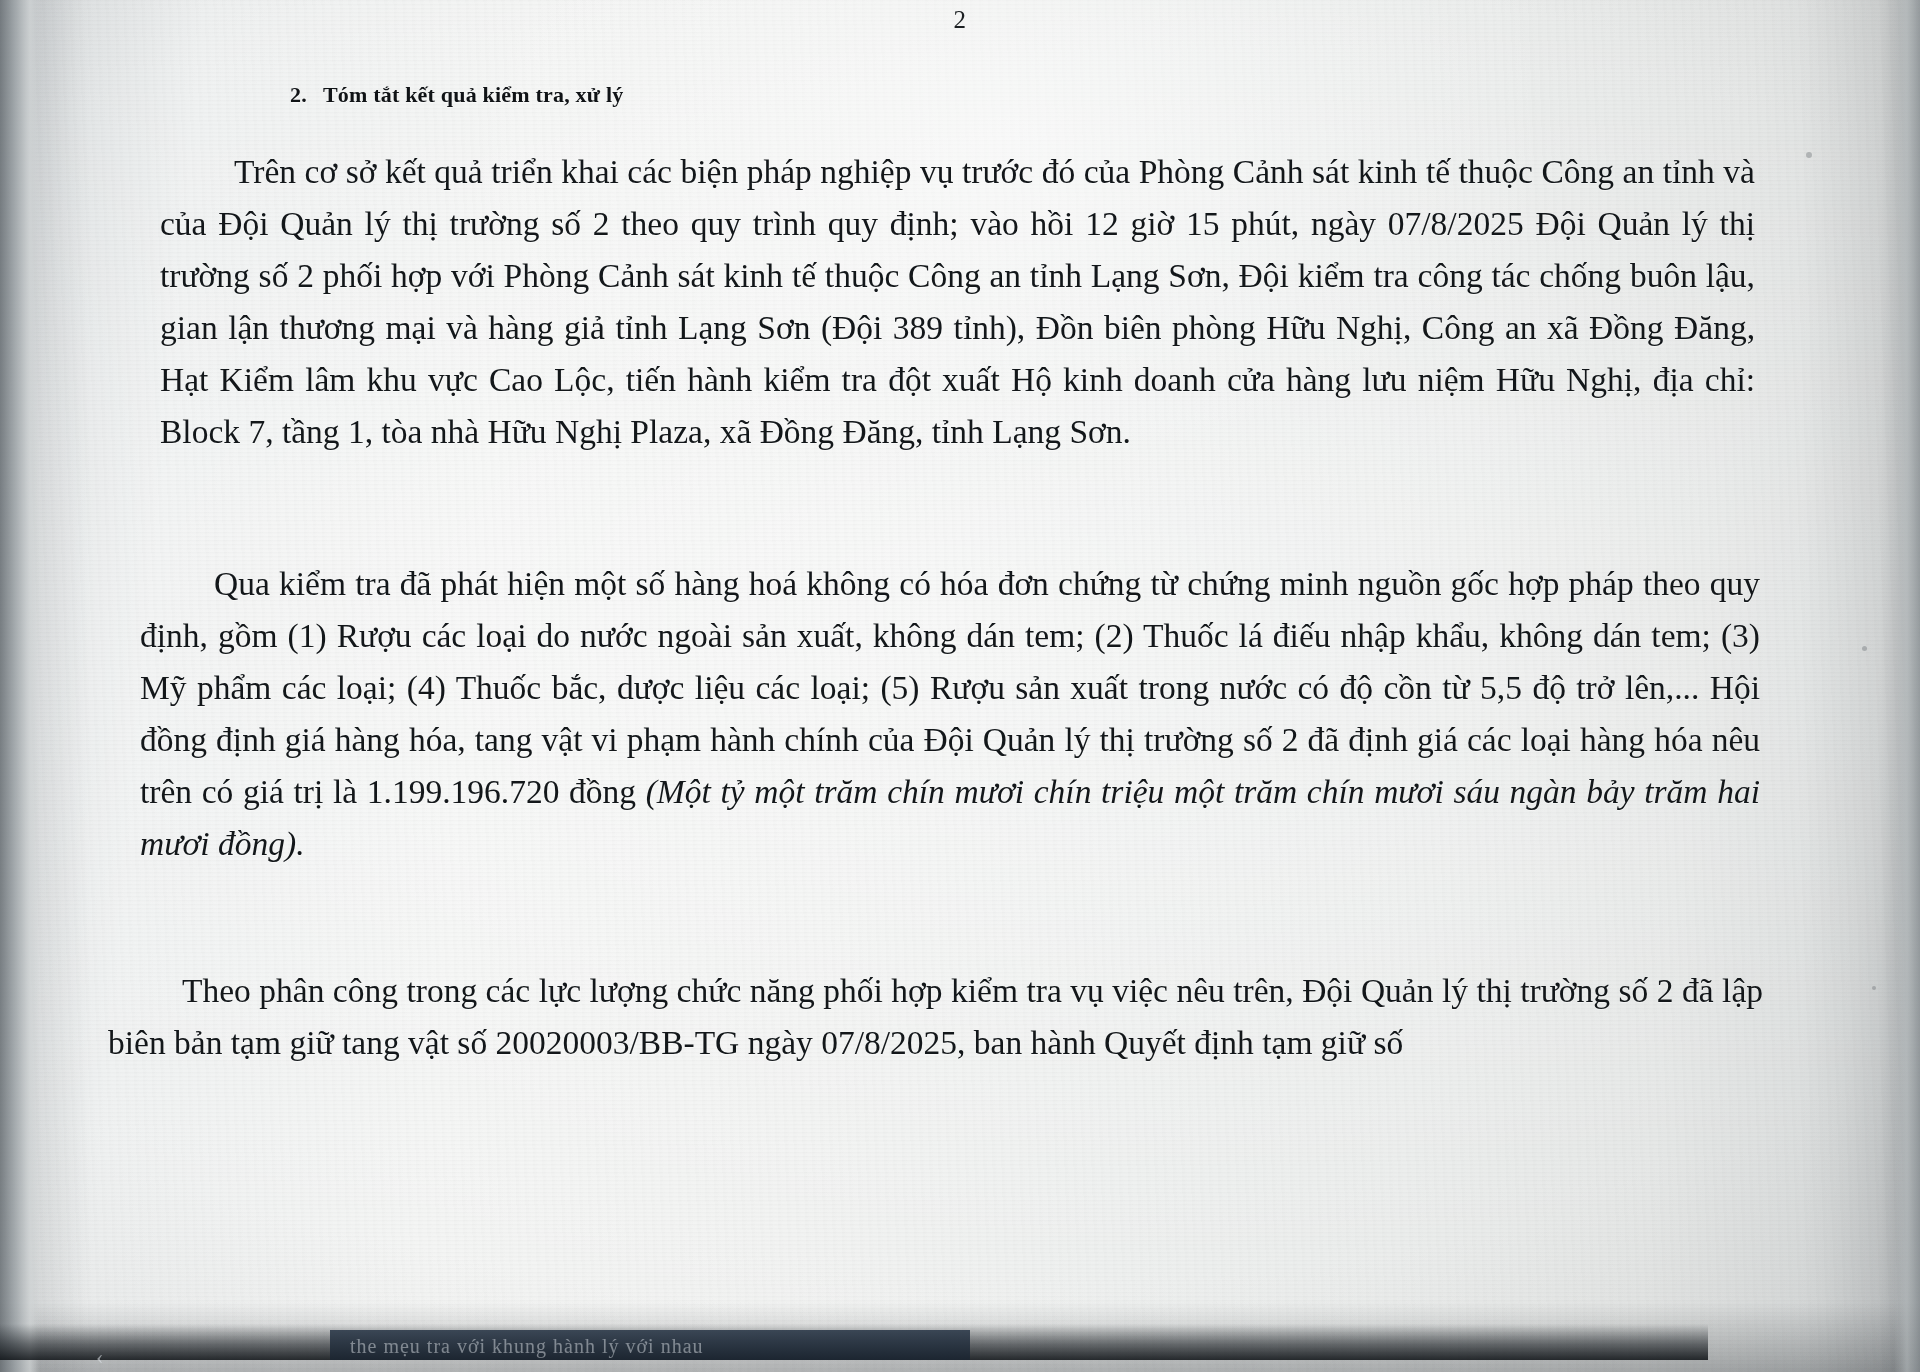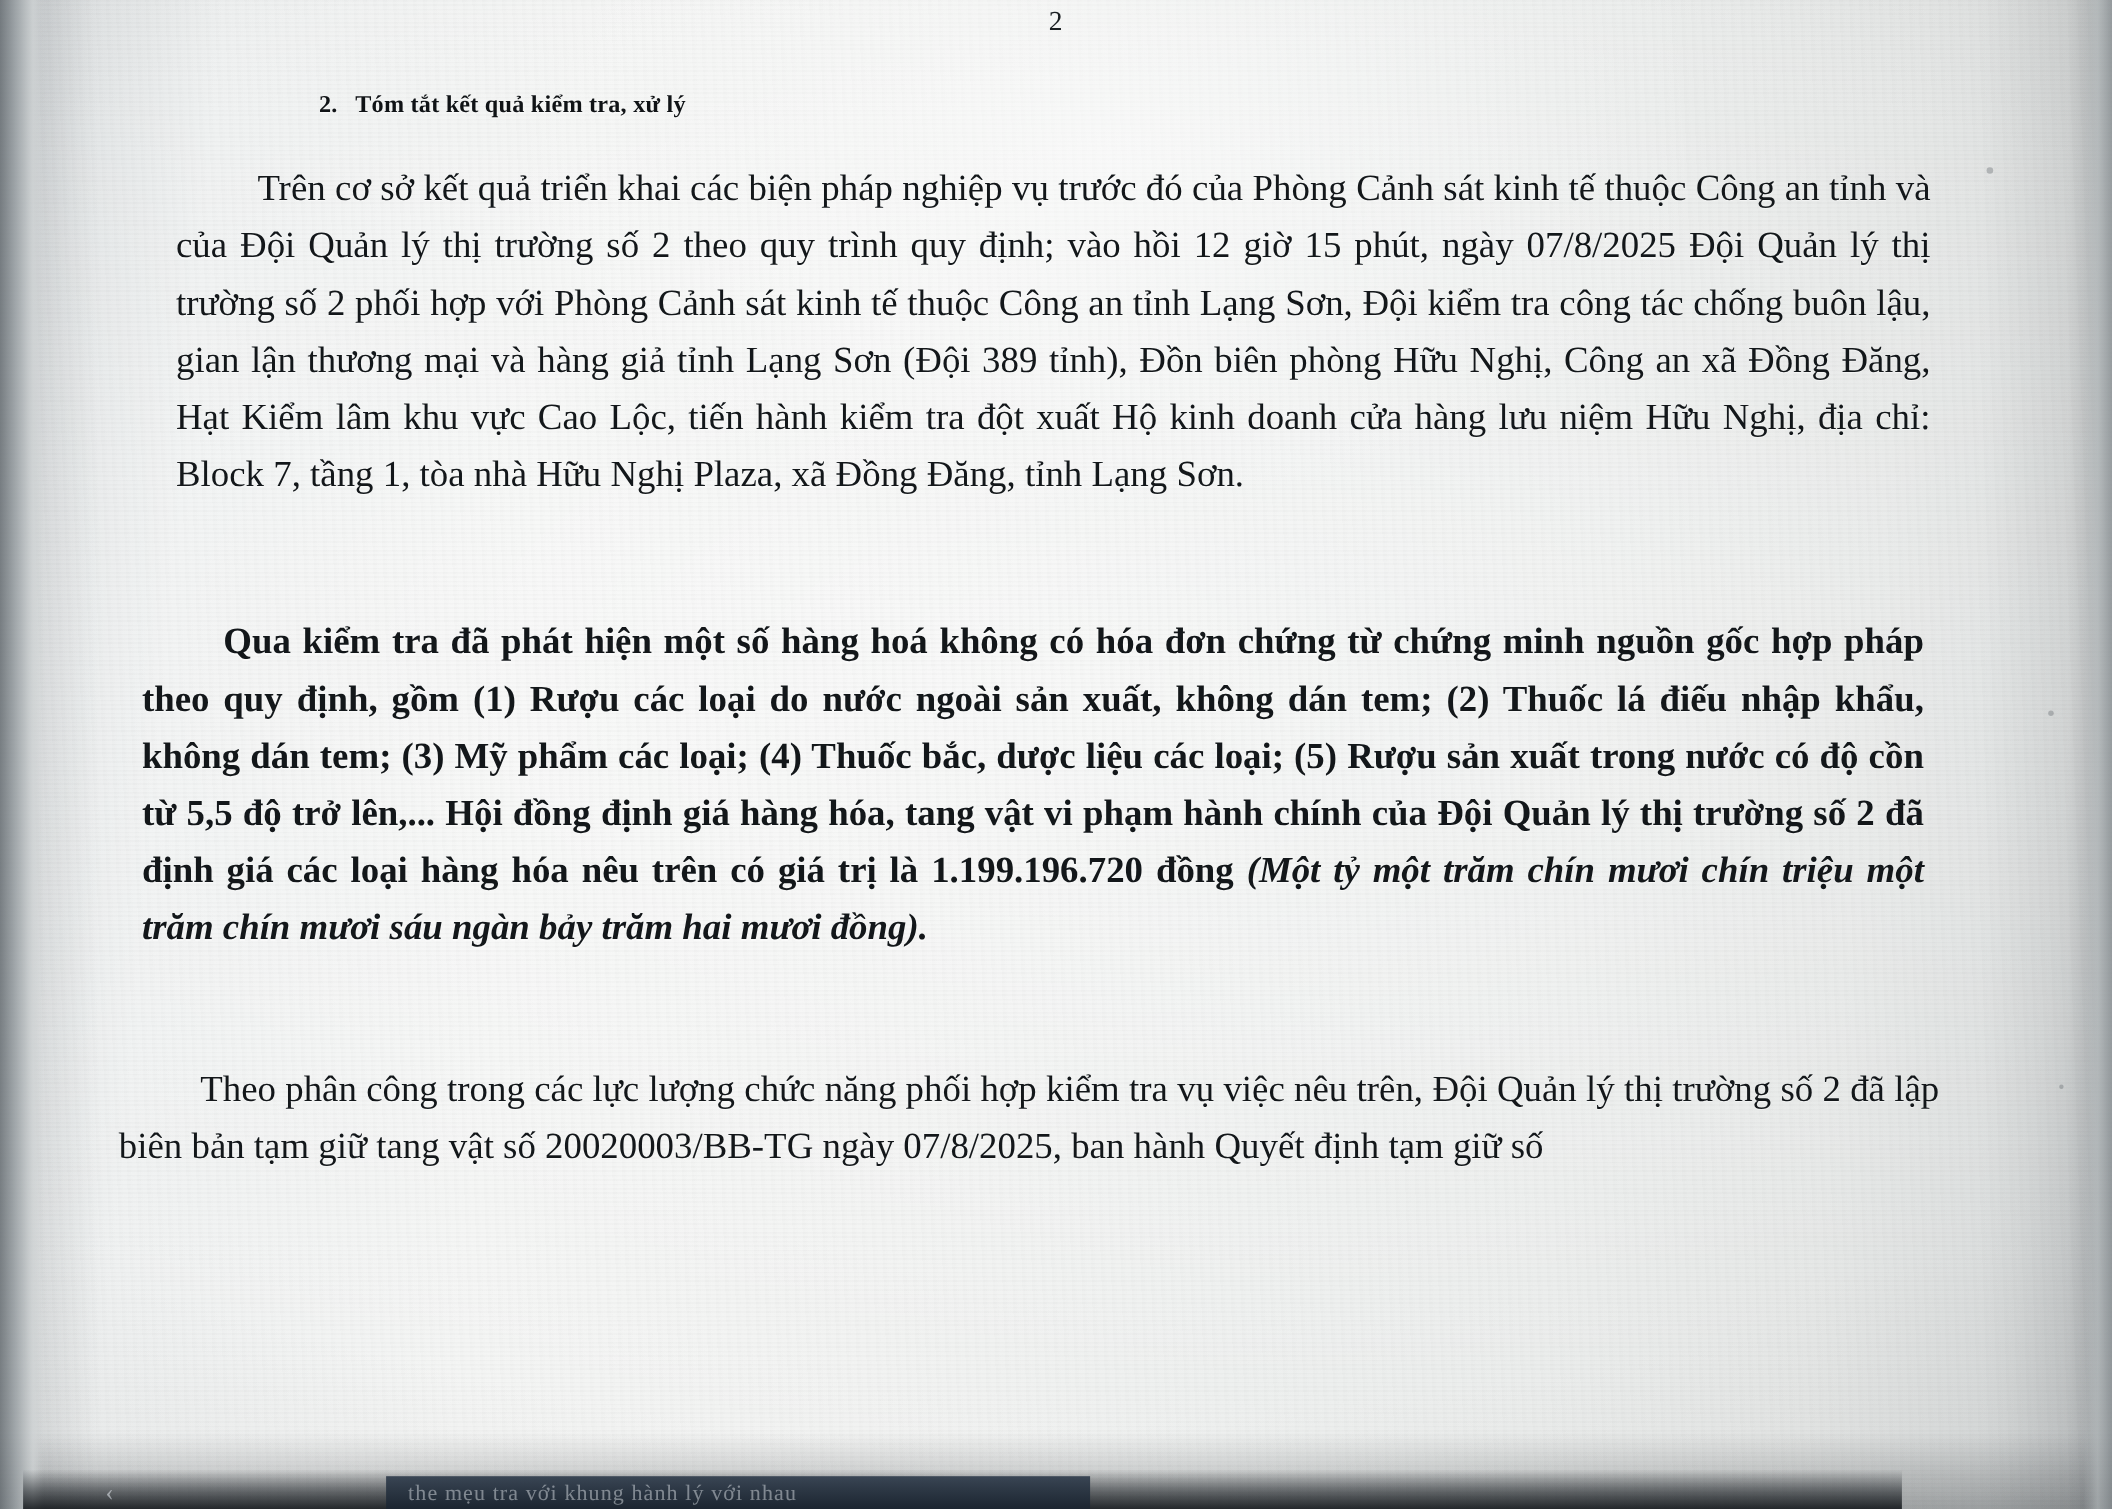--- a/index.html
+++ b/index.html
@@ -80,32 +80,31 @@
     position: absolute;
     font-size: 33.5px;
     line-height: 52px;
     color: #13171a;
     text-align: justify;
     text-justify: inter-word;
     text-shadow: 0 1px 0 rgba(255,255,255,0.45);
   }
   .para .ind { display: inline-block; width: 74px; }
   .p1 { left: 160px; top: 146px; width: 1595px; }
-  .p2 { left: 129px; top: 558px; width: 1620px; font-weight: bold; }
+  .p2 { left: 140px; top: 558px; width: 1620px; }
   .p3 { left: 108px; top: 965px; width: 1655px; }
   .ital { font-style: italic; }
   .bottom-strip {
     position: absolute;
     left: 0;
-    bottom: 0;
+    bottom: 12px;
     width: 1708px;
     height: 36px;
     background: linear-gradient(180deg, rgba(20,24,28,0.0) 0%, rgba(25,30,35,0.55) 55%, rgba(12,16,20,0.85) 100%);
     z-index: 4;
-    margin-left: 21px;
   }
   .strip-tab {
     position: absolute;
     left: 330px;
     bottom: 0;
     width: 640px;
     height: 30px;
     background: linear-gradient(180deg, #2d3a4a 0%, #1b2531 100%);
     opacity: .9;
   }

